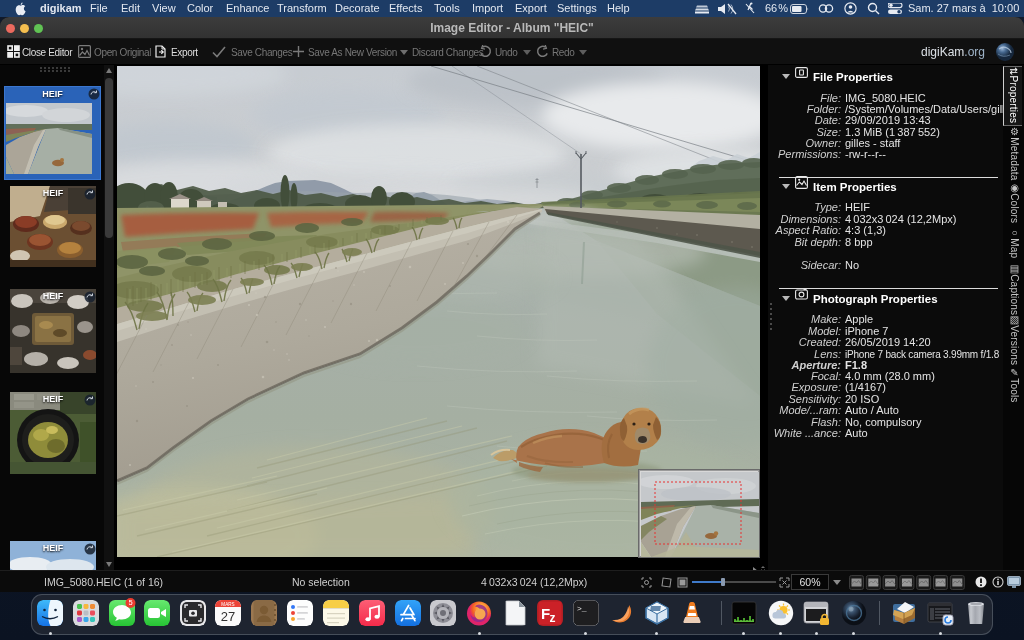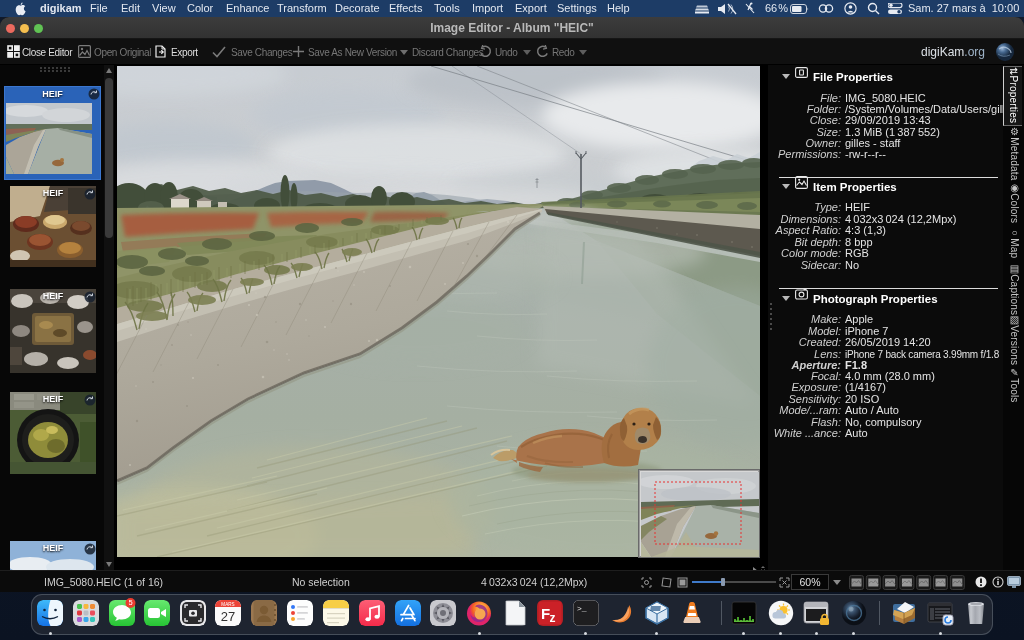--- a/index.html
+++ b/index.html
@@ -715,21 +715,21 @@
       <div class="hdr" style="left:45px;top:6px;">File Properties</div>
       <div class="prow" style="top:27.9px;">
           <span class="plab">File:</span>
           <span class="pval">IMG_5080.HEIC</span>
         </div>
       <div class="prow" style="top:39.2px;">
           <span class="plab">Folder:</span>
           <span class="pval">/System/Volumes/Data/Users/gille...</span>
         </div>
       <div class="prow" style="top:50.4px;">
-          <span class="plab">Close:</span>
+          <span class="plab">Date:</span>
           <span class="pval">29/09/2019 13:43</span>
         </div>
       <div class="prow" style="top:61.7px;">
           <span class="plab">Size:</span>
           <span class="pval">1.3 MiB (1 387 552)</span>
         </div>
       <div class="prow" style="top:72.9px;">
           <span class="plab">Owner:</span>
           <span class="pval">gilles - staff</span>
         </div>
@@ -758,24 +758,20 @@
           <span class="plab">Dimensions:</span>
           <span class="pval">4 032x3 024 (12,2Mpx)</span>
         </div>
       <div class="prow" style="top:160.3px;">
           <span class="plab">Aspect Ratio:</span>
           <span class="pval">4:3 (1,3)</span>
         </div>
       <div class="prow" style="top:171.8px;">
           <span class="plab">Bit depth:</span>
           <span class="pval">8 bpp</span>
-        </div>
-      <div class="prow" style="top:183.1px;">
-          <span class="plab">Color mode:</span>
-          <span class="pval">RGB</span>
         </div>
       <div class="prow" style="top:194.6px;">
           <span class="plab">Sidecar:</span>
           <span class="pval">No</span>
         </div>
       <div class="psep" style="top:223px;"></div>
 
       <svg class="abs" style="left:14px;top:230px;" width="8" height="6" viewBox="0 0 8 6">
           <path d="M0 1h8L4 6z" fill="#b9b9b9"></path>
         </svg>

